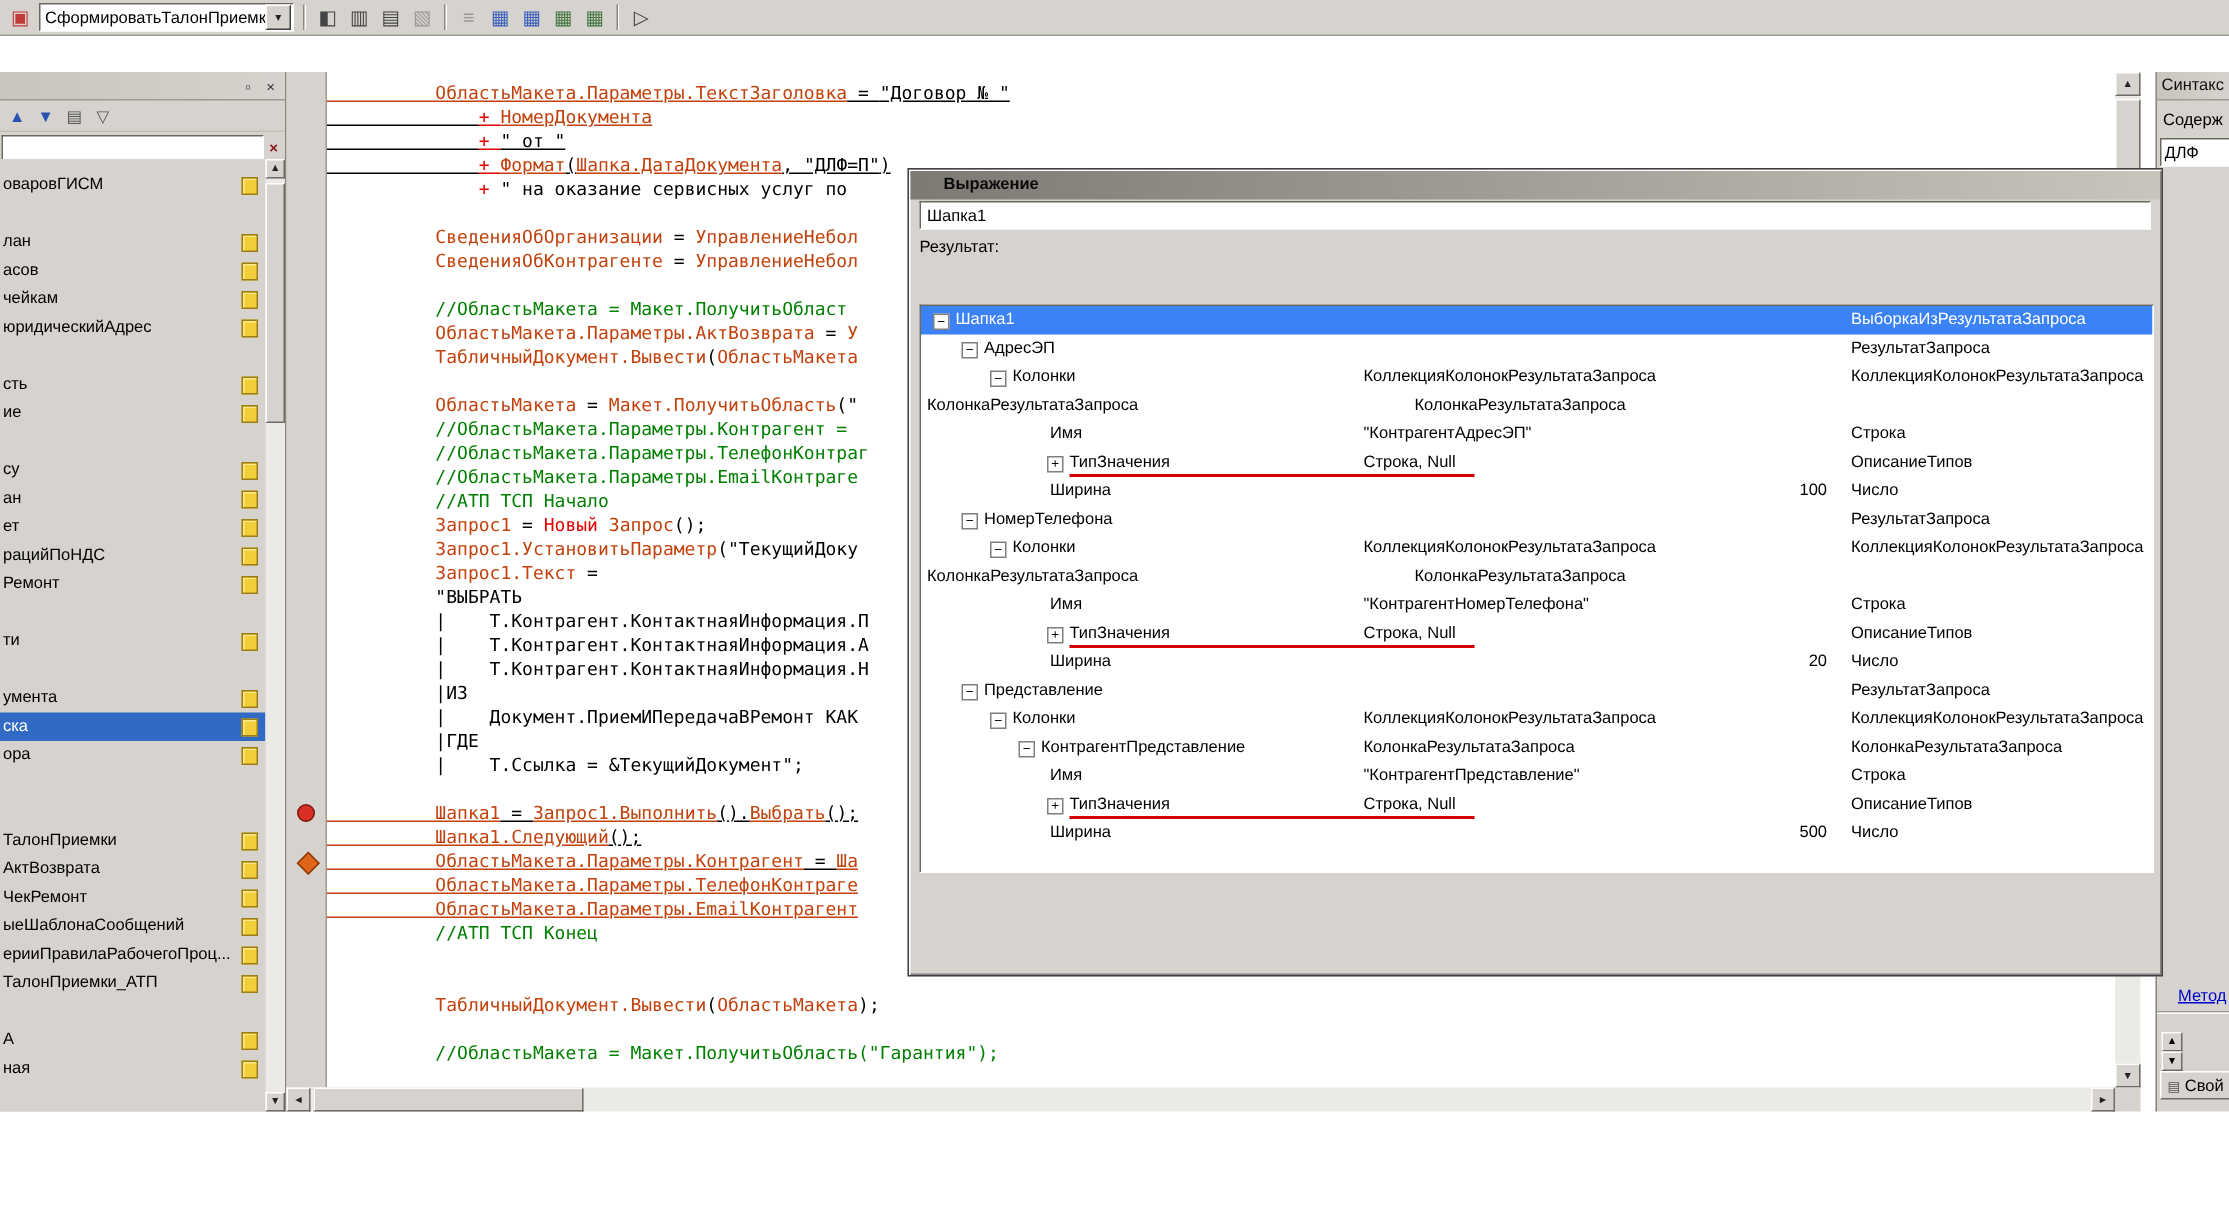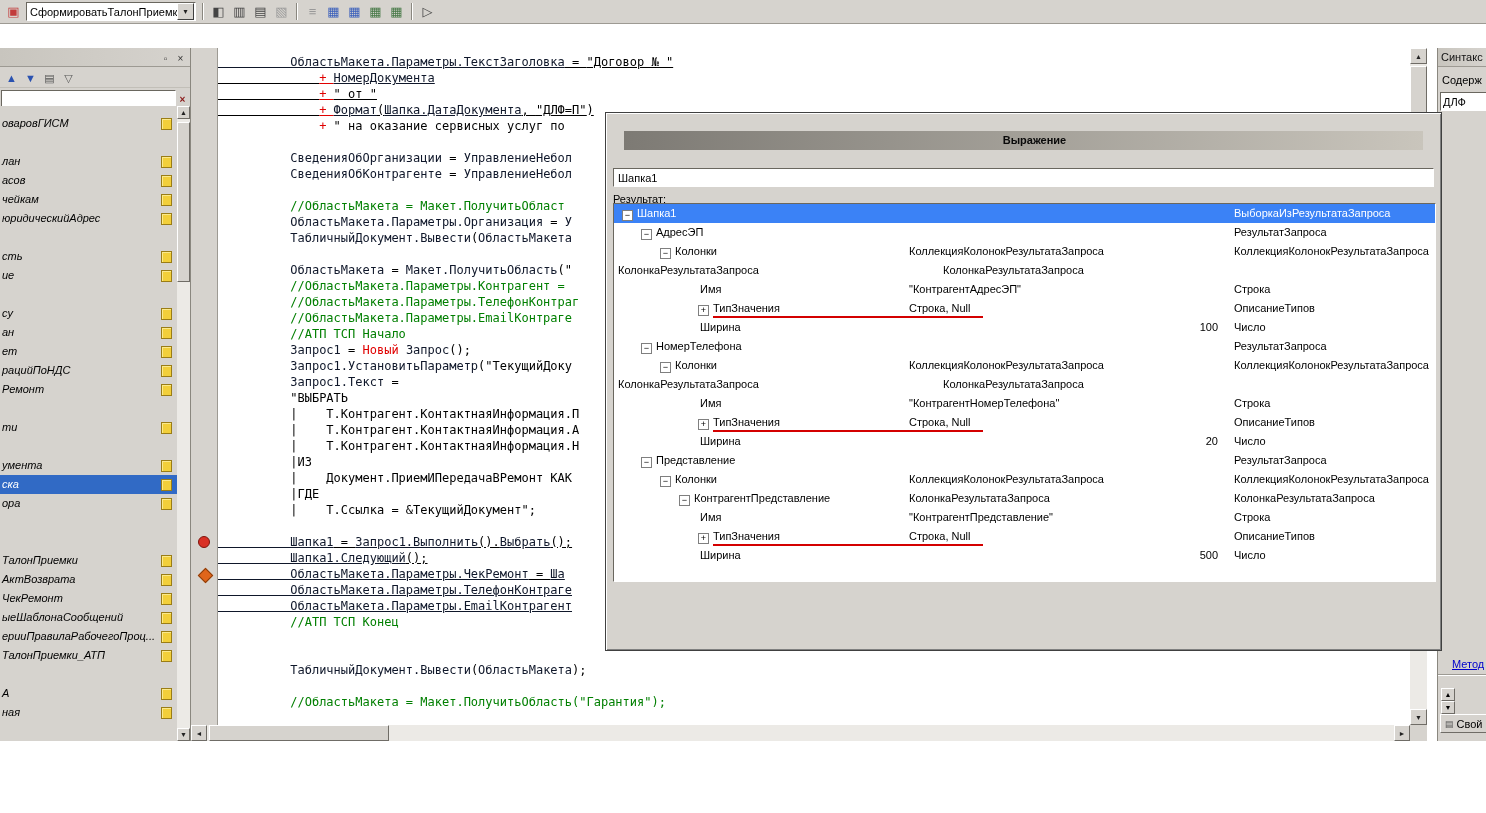--- a/index.html
+++ b/index.html
@@ -30,21 +30,21 @@
   .ph-ico{width:13px;height:13px;display:inline-flex;align-items:center;justify-content:center;
           font-size:10px;color:#333;margin-left:2px;}
   .panel-toolbar{height:20px;display:flex;align-items:center;padding:0 2px;border-bottom:1px solid #c2bfb8;}
   .pt-ico{width:17px;height:17px;display:inline-flex;align-items:center;justify-content:center;font-size:11px;margin:0 1px;}
   .panel-filter{height:20px;display:flex;align-items:center;padding:1px 1px;}
   .panel-filter input{flex:1;height:16px;border:1px solid;border-color:#6a675f #ffffff #ffffff #6a675f;
                       font-size:11px;padding:0 2px;min-width:0;background:#fff;}
   .pf-clear{width:13px;height:14px;display:inline-flex;align-items:center;justify-content:center;
             font-size:10px;color:#8b1a1a;font-weight:bold;}
   #sidebar-list{position:absolute;left:0;top:58px;right:13px;bottom:0;background:#d6d3ce;
-                overflow:hidden;padding-top:8px;font-style:italic;}
+                overflow:hidden;padding-top:8px;}
   .sb-row{position:relative;height:19px;line-height:19px;font-size:11px;color:#000;
           white-space:nowrap;overflow:hidden;padding-left:2px;}
   .sb-row.sel{background:#316ac5;color:#ffffff;}
   .sb-ico{position:absolute;right:5px;top:4px;width:11px;height:12px;background:#f2cf3a;
           border:1px solid #9a7d16;box-sizing:border-box;box-shadow:inset 1px 1px 0 #fbe98c;}
   #sidebar-scroll{position:absolute;right:0;top:58px;width:13px;bottom:0;background:#eceae6;}
   
   .sc-btn{position:absolute;background:#d6d3ce;border:1px solid;border-color:#ffffff #6f6c66 #6f6c66 #ffffff;
           display:flex;align-items:center;justify-content:center;font-size:7px;color:#222;box-sizing:border-box;}
   .sc-thumb{position:absolute;background:#d6d3ce;border:1px solid;border-color:#ffffff #6f6c66 #6f6c66 #ffffff;box-sizing:border-box;}
@@ -55,21 +55,21 @@
   #gutter{position:absolute;left:191px;top:48px;width:27px;height:677px;background:#d6d3ce;
           border-right:1px solid #9d9a93;box-sizing:border-box;}
   .bp{position:absolute;left:7px;top:488px;width:12px;height:12px;border-radius:50%;
       background:#d93025;border:1px solid #7e150d;box-sizing:border-box;}
   .cur{position:absolute;left:9px;top:522px;width:9px;height:9px;background:#e0651a;
        border:1px solid #8c3c08;transform:rotate(45deg);}
   #editor{position:absolute;left:218px;top:48px;width:1192px;height:677px;background:#ffffff;
           overflow:hidden;padding-top:6px;box-sizing:border-box;}
   .code-line{height:16px;white-space:pre;font:12px/16px "DejaVu Sans Mono",monospace;}
   .code-line.u span{text-decoration:underline;}
-  .tk-id{color:#0f172a;} .tk-kw{color:#e00000;} .tk-op{color:#e00000;}
+  .tk-id{color:#c2410c;} .tk-kw{color:#e00000;} .tk-op{color:#e00000;}
   .tk-str{color:#000000;} .tk-com{color:#007f00;} .tk-pun{color:#000000;}
   
   #right-panel{position:absolute;left:1437px;top:48px;width:49px;height:693px;background:#d6d3ce;
                border-left:1px solid #8a877f;box-sizing:border-box;font-size:11px;}
   .rp-header{height:18px;background:linear-gradient(90deg,#c8c5be,#d6d3ce);border-bottom:1px solid #9d9a93;
              line-height:18px;padding-left:3px;white-space:nowrap;overflow:hidden;font-size:11px;color:#111;}
   .rp-contents{position:absolute;left:4px;top:26px;white-space:nowrap;}
   .rp-search{position:absolute;left:2px;top:44px;width:60px;height:17px;border:1px solid;
              border-color:#6a675f #ffffff #ffffff #6a675f;font-size:11px;padding:0 2px;background:#fff;}
   .rp-method{position:absolute;left:14px;top:610px;color:#0000cc;text-decoration:underline;white-space:nowrap;}
@@ -78,21 +78,21 @@
   .rp-arrow{width:14px;height:13px;background:#d6d3ce;border:1px solid;border-color:#ffffff #6f6c66 #6f6c66 #ffffff;
             display:flex;align-items:center;justify-content:center;font-size:7px;box-sizing:border-box;}
   .rp-props{position:absolute;left:2px;top:666px;height:17px;display:flex;align-items:center;
             background:#d6d3ce;border:1px solid;border-color:#ffffff #6f6c66 #6f6c66 #ffffff;
             padding:0 4px;white-space:nowrap;}
   .rp-props .mini{font-size:9px;color:#555;margin-right:3px;}
   
   #dialog{position:absolute;left:605px;top:112px;width:837px;height:539px;background:#d6d3ce;z-index:10;
           border:1px solid #404040;box-shadow:inset 1px 1px 0 #ffffff,inset -1px -1px 0 #808080;box-sizing:border-box;}
   .dlg-title{height:19px;background:linear-gradient(90deg,#7d7a74,#c9c5bc);color:#0a0a0a;
-             font-weight:bold;font-size:11px;line-height:19px;padding-left:22px;margin:18px;text-align:center;}
+             font-weight:bold;font-size:11px;line-height:19px;padding-left:22px;margin:1px;}
   .dlg-label{font-size:11px;color:#000;margin:6px 0 2px 7px;}
   .dlg-input{display:block;margin:0 7px;width:821px;height:19px;border:1px solid;
              border-color:#6a675f #ffffff #ffffff #6a675f;background:#fff;font-size:11px;padding:0 4px;box-sizing:border-box;}
   .dlg-table{position:absolute;left:7px;top:90px;width:823px;height:379px;background:#ffffff;
              border:1px solid;border-color:#6a675f #ffffff #ffffff #6a675f;box-sizing:border-box;overflow:hidden;}
   .dlg-head{display:flex;height:18px;background:#d6d3ce;}
   .hc{box-sizing:border-box;font-size:11px;padding:2px 4px;background:#d6d3ce;
       border-right:1px solid #808080;border-bottom:1px solid #808080;
       box-shadow:inset 1px 1px 0 #ffffff;white-space:nowrap;overflow:hidden;}
   .c-prop{width:291px;flex:none;} .c-val{width:325px;flex:none;} .c-type{flex:1;}
@@ -237,21 +237,21 @@
     <div class="code-line u"><span class="tk-id">          ОбластьМакета.Параметры.ТекстЗаголовка</span><span class="tk-pun"> = </span><span class="tk-str">"Договор № "</span></div>
     <div class="code-line u"><span class="tk-pun">              </span><span class="tk-op">+ </span><span class="tk-id">НомерДокумента</span></div>
     <div class="code-line u"><span class="tk-pun">              </span><span class="tk-op">+ </span><span class="tk-str">" от "</span></div>
     <div class="code-line u"><span class="tk-pun">              </span><span class="tk-op">+ </span><span class="tk-id">Формат</span><span class="tk-pun">(</span><span class="tk-id">Шапка.ДатаДокумента</span><span class="tk-pun">, </span><span class="tk-str">"ДЛФ=П"</span><span class="tk-pun">)</span></div>
     <div class="code-line"><span class="tk-pun">              </span><span class="tk-op">+ </span><span class="tk-str">" на оказание сервисных услуг по </span></div>
     <div class="code-line"></div>
     <div class="code-line"><span class="tk-id">          СведенияОбОрганизации</span><span class="tk-pun"> = </span><span class="tk-id">УправлениеНебол</span></div>
     <div class="code-line"><span class="tk-id">          СведенияОбКонтрагенте</span><span class="tk-pun"> = </span><span class="tk-id">УправлениеНебол</span></div>
     <div class="code-line"></div>
     <div class="code-line"><span class="tk-com">          //ОбластьМакета = Макет.ПолучитьОбласт</span></div>
-    <div class="code-line"><span class="tk-id">          ОбластьМакета.Параметры.Организация</span><span class="tk-pun"> = </span><span class="tk-id">У</span></div>
+    <div class="code-line"><span class="tk-id">          ОбластьМакета.Параметры.АктВозврата</span><span class="tk-pun"> = </span><span class="tk-id">У</span></div>
     <div class="code-line"><span class="tk-id">          ТабличныйДокумент.Вывести</span><span class="tk-pun">(</span><span class="tk-id">ОбластьМакета</span></div>
     <div class="code-line"></div>
     <div class="code-line"><span class="tk-id">          ОбластьМакета</span><span class="tk-pun"> = </span><span class="tk-id">Макет.ПолучитьОбласть</span><span class="tk-pun">(</span><span class="tk-str">"</span></div>
     <div class="code-line"><span class="tk-com">          //ОбластьМакета.Параметры.Контрагент = </span></div>
     <div class="code-line"><span class="tk-com">          //ОбластьМакета.Параметры.ТелефонКонтраг</span></div>
     <div class="code-line"><span class="tk-com">          //ОбластьМакета.Параметры.EmailКонтраге</span></div>
     <div class="code-line"><span class="tk-com">          //АТП ТСП Начало</span></div>
     <div class="code-line"><span class="tk-id">          Запрос1</span><span class="tk-pun"> = </span><span class="tk-kw">Новый</span><span class="tk-pun"> </span><span class="tk-id">Запрос</span><span class="tk-pun">();</span></div>
     <div class="code-line"><span class="tk-id">          Запрос1.УстановитьПараметр</span><span class="tk-pun">(</span><span class="tk-str">"ТекущийДоку</span></div>
     <div class="code-line"><span class="tk-id">          Запрос1.Текст</span><span class="tk-pun"> = </span></div>
@@ -259,21 +259,21 @@
     <div class="code-line"><span class="tk-str">          |    Т.Контрагент.КонтактнаяИнформация.П</span></div>
     <div class="code-line"><span class="tk-str">          |    Т.Контрагент.КонтактнаяИнформация.А</span></div>
     <div class="code-line"><span class="tk-str">          |    Т.Контрагент.КонтактнаяИнформация.Н</span></div>
     <div class="code-line"><span class="tk-str">          |ИЗ</span></div>
     <div class="code-line"><span class="tk-str">          |    Документ.ПриемИПередачаВРемонт КАК </span></div>
     <div class="code-line"><span class="tk-str">          |ГДЕ</span></div>
     <div class="code-line"><span class="tk-str">          |    Т.Ссылка = &amp;ТекущийДокумент"</span><span class="tk-pun">;</span></div>
     <div class="code-line"></div>
     <div class="code-line u"><span class="tk-id">          Шапка1</span><span class="tk-pun"> = </span><span class="tk-id">Запрос1.Выполнить</span><span class="tk-pun">().</span><span class="tk-id">Выбрать</span><span class="tk-pun">();</span></div>
     <div class="code-line u"><span class="tk-id">          Шапка1.Следующий</span><span class="tk-pun">();</span></div>
-    <div class="code-line u"><span class="tk-id">          ОбластьМакета.Параметры.ЧекРемонт</span><span class="tk-pun"> = </span><span class="tk-id">Ша</span></div>
+    <div class="code-line u"><span class="tk-id">          ОбластьМакета.Параметры.Контрагент</span><span class="tk-pun"> = </span><span class="tk-id">Ша</span></div>
     <div class="code-line u"><span class="tk-id">          ОбластьМакета.Параметры.ТелефонКонтраге</span></div>
     <div class="code-line u"><span class="tk-id">          ОбластьМакета.Параметры.EmailКонтрагент</span></div>
     <div class="code-line"><span class="tk-com">          //АТП ТСП Конец</span></div>
     <div class="code-line"></div>
     <div class="code-line"></div>
     <div class="code-line"><span class="tk-id">          ТабличныйДокумент.Вывести</span><span class="tk-pun">(</span><span class="tk-id">ОбластьМакета</span><span class="tk-pun">);</span></div>
     <div class="code-line"></div>
     <div class="code-line"><span class="tk-com">          //ОбластьМакета = Макет.ПолучитьОбласть("Гарантия");</span></div>
   </div>
 

